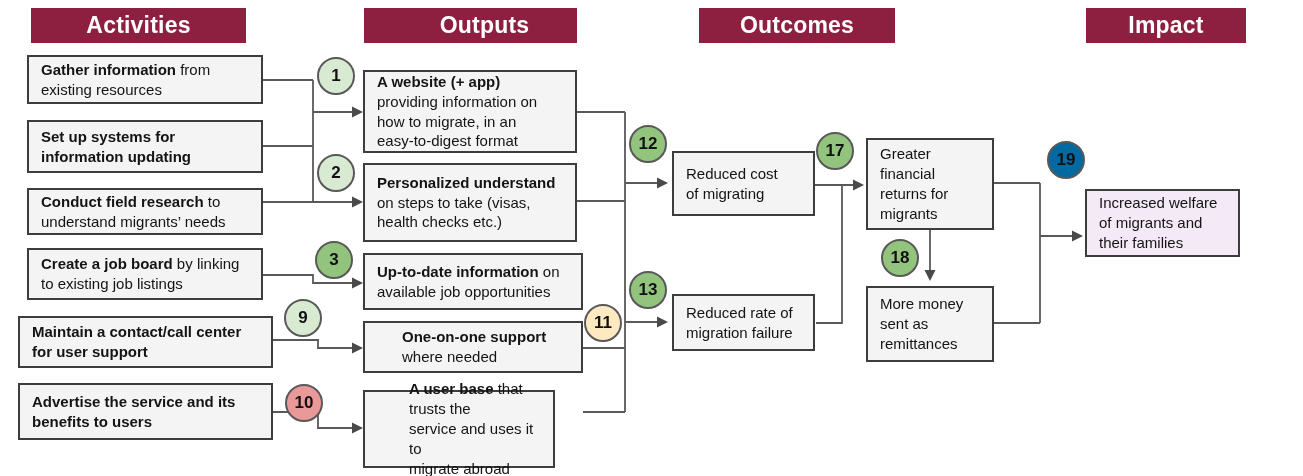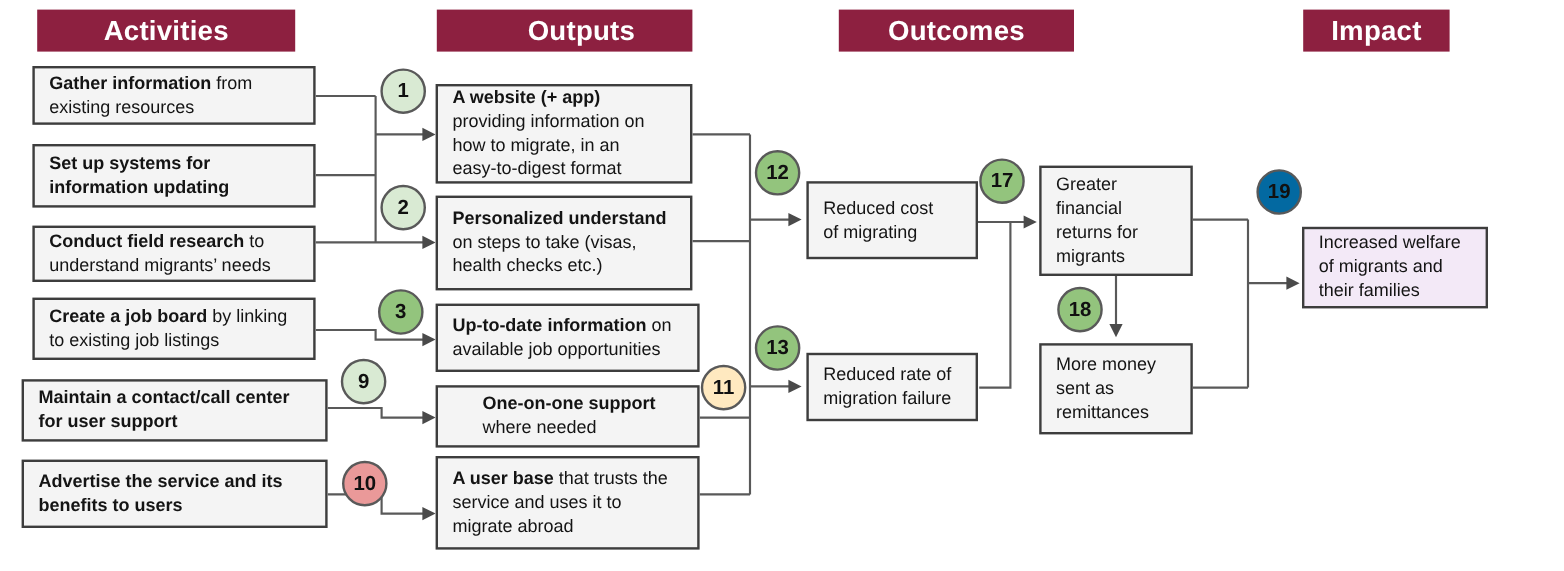--- a/index.html
+++ b/index.html
@@ -29,21 +29,21 @@
   svg.wires { position:absolute; left:0; top:0; }
 </style>
 </head>
 <body>
 
 <div class="canvas">
 
   <div class="hdr" style="left: 31px; top: 8px; width: 215px; height: 35px; background-color: rgb(141, 32, 64);">Activities</div>
   <div class="hdr" style="left: 364px; top: 8px; width: 185px; height: 35px; background-color: rgb(141, 32, 64); padding-left: 28px;">Outputs</div>
   <div class="hdr" style="left: 699px; top: 8px; width: 196px; height: 35px; background-color: rgb(141, 32, 64);">Outcomes</div>
-  <div class="hdr" style="left: 1086px; top: 8px; width: 122px; height: 35px; background-color: rgb(141, 32, 64);">Impact</div>
+  <div class="hdr" style="left: 1086px; top: 8px; width: 160px; height: 35px; background-color: rgb(141, 32, 64);">Impact</div>
 
   <svg class="wires" width="1303" height="476" viewBox="0 0 1303 476">
     <g stroke="#595959" stroke-width="1.8" fill="none">
       <path d="M263 80 H313 M263 146 H313 M313 80 V202 M313 112 H353 M263 202 H353"></path>
       <path d="M263 275 H313 V283 H353"></path>
       <path d="M273 340 H318 V348 H353"></path>
       <path d="M273 412 H318 V428 H353"></path>
       <path d="M577 112 H625 M577 201 H625 M583 348 H625 M583 412 H625 M625 112 V412 M625 183 H658 M625 322 H658"></path>
       <path d="M815 185 H856 M816 323 H842 V185"></path>
       <path d="M930 230 V272"></path>
@@ -100,21 +100,21 @@
 health checks etc.)</span></div>
   </div>
   <div class="bx" style="left:363px;top:253px;width:220px;height:57px;">
     <div class="txt"><span class="b">Up-to-date information</span><span> on
 available job opportunities</span></div>
   </div>
   <div class="bx" style="left:363px;top:321px;width:220px;height:52px;padding-left:25px;">
     <div class="txt"><span class="b">One-on-one support</span><span>
 where needed</span></div>
   </div>
-  <div class="bx" style="left:363px;top:380px;width:220px;height:78px;">
+  <div class="bx" style="left:363px;top:390px;width:192px;height:78px;padding-left:32px;">
     <div class="txt"><span class="b">A user base</span><span> that trusts the
 service and uses it to
 migrate abroad</span></div>
   </div>
 
   <div class="bx" style="left:672px;top:151px;width:143px;height:65px;">
     <div class="txt">Reduced cost
 of migrating</div>
   </div>
   <div class="bx" style="left:672px;top:294px;width:143px;height:57px;">

